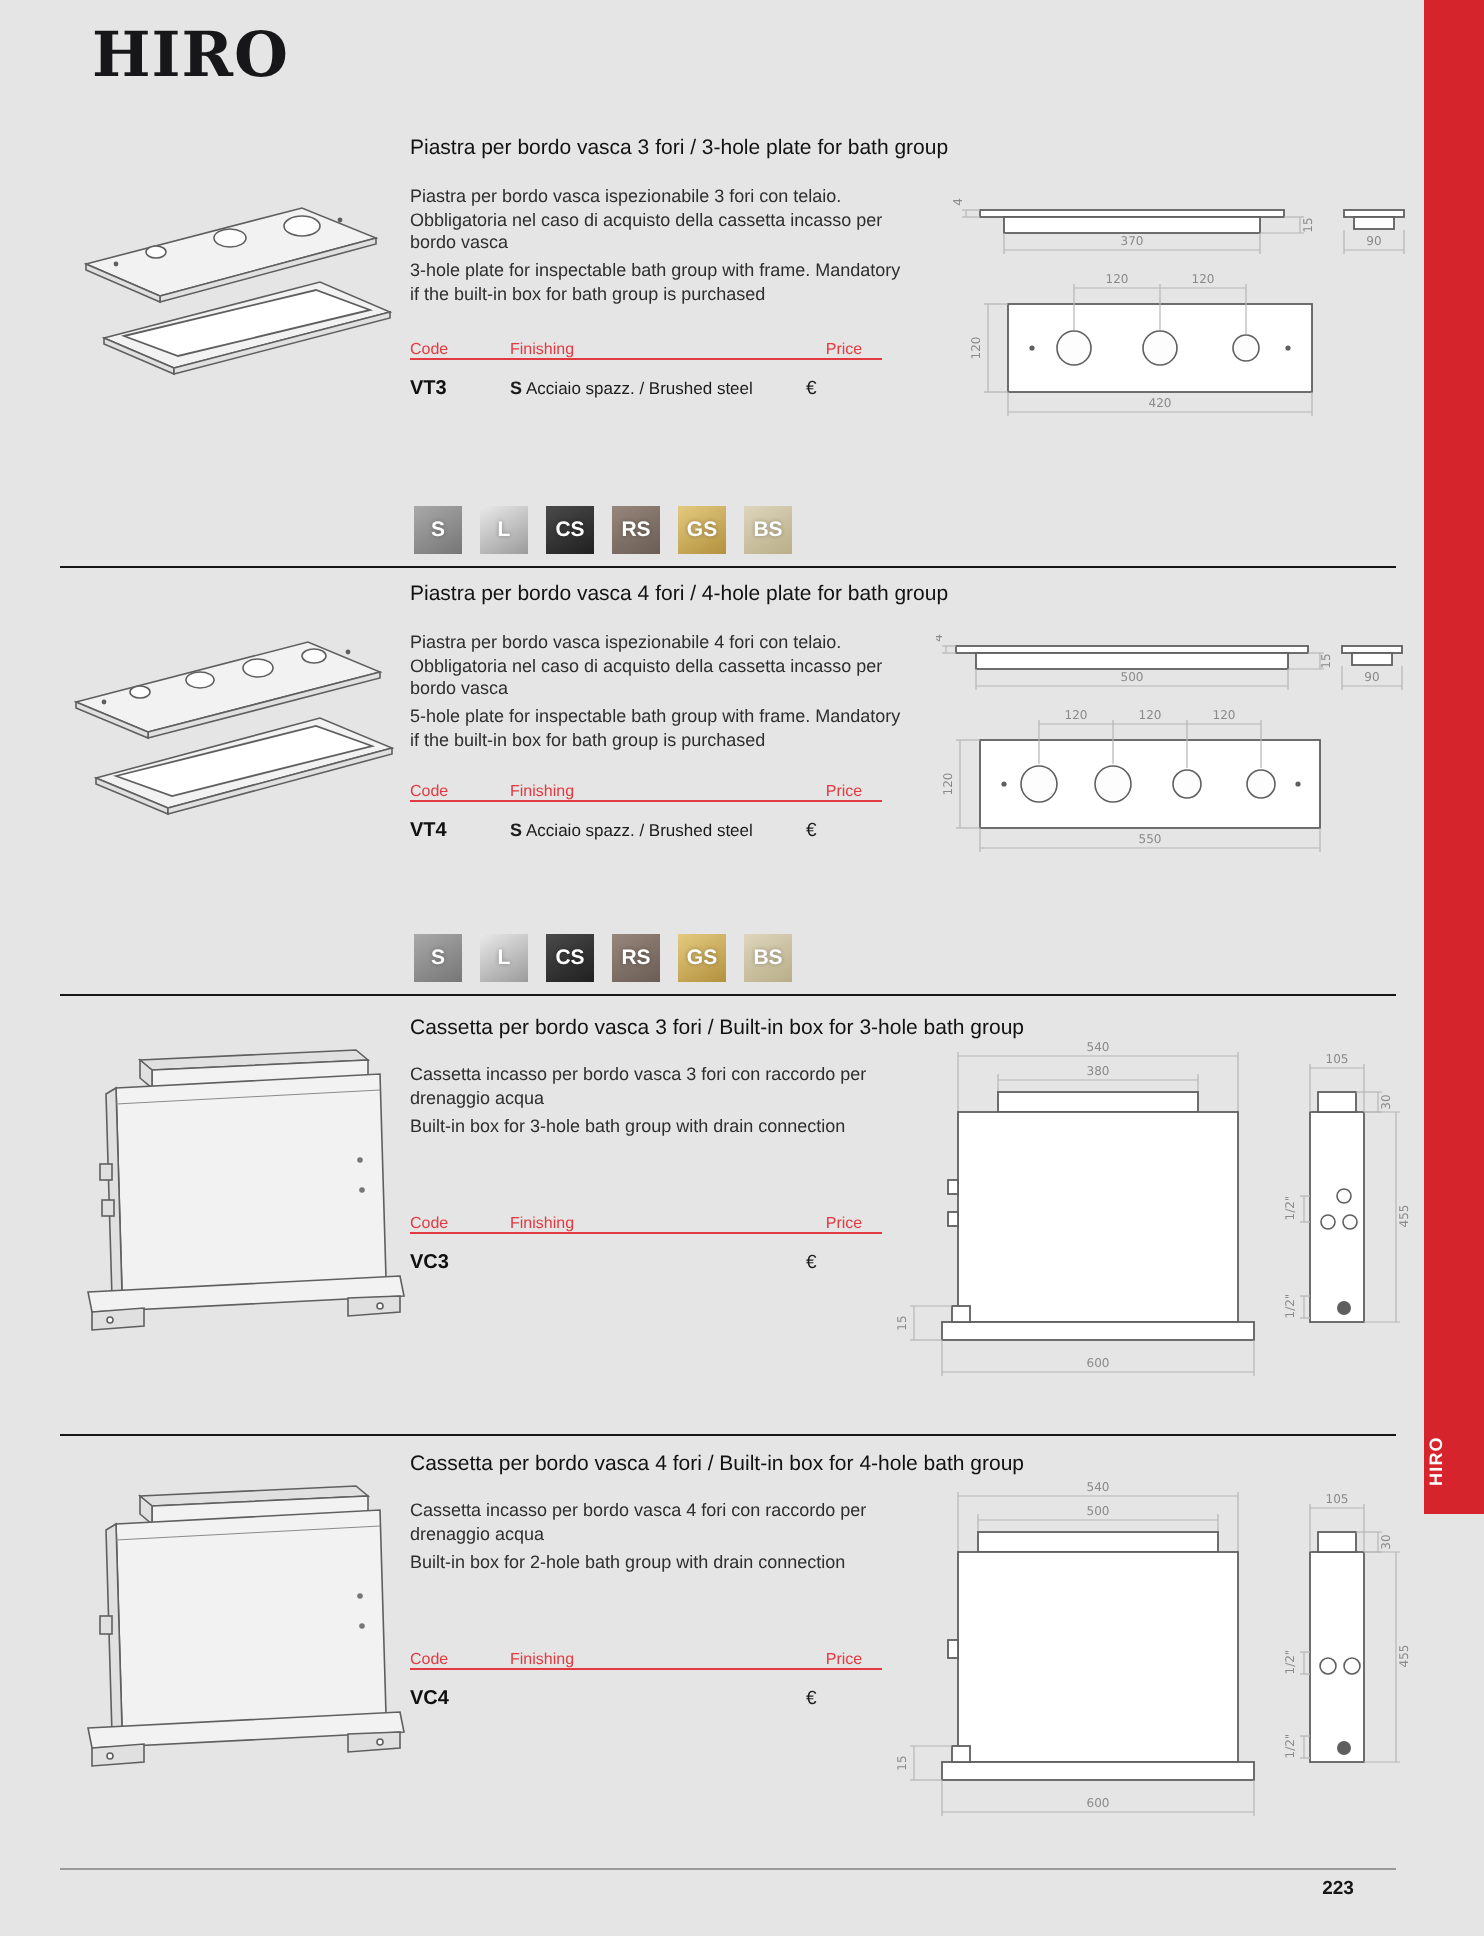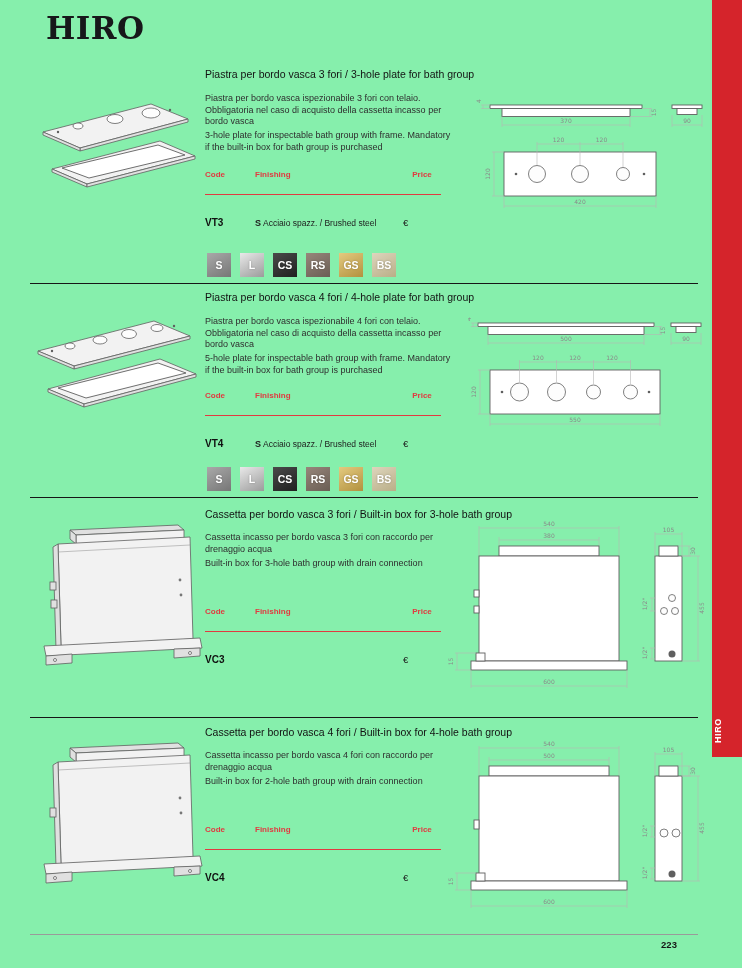--- a/index.html
+++ b/index.html
@@ -1,27 +1,27 @@
 <!DOCTYPE html>
 <html><head>
 <meta charset="utf-8">
 <style>
   *{box-sizing:border-box}
   body{margin:0;background:#fff}
-  .page{position:relative;width:742px;height:968px;background:#86efac;overflow:hidden;
+  .page{position:relative;width:742px;height:968px;background:#e5e5e5;overflow:hidden;
         font-family:"Liberation Sans","DejaVu Sans",sans-serif;color:#222}
   .abs{position:absolute}
   .brand{left:46px;top:10px;font-family:"DejaVu Serif","Liberation Serif",serif;
          font-size:31px;font-weight:700;letter-spacing:.5px;color:#17171a}
   .sec-title{font-size:10.5px;font-weight:400;color:#121212;width:490px}
   .desc{width:252px;font-size:9px;line-height:11.5px;color:#2e2e2e}
   .tbl{width:236px}
-  .tbl-head{display:flex;font-size:8px;font-weight:700;color:#e13a40;
-            padding-bottom:15px;border-bottom:1px solid #e13a40}
-  .tbl-row{display:flex;margin-top:22px;align-items:baseline}
+  .tbl-head{display:flex;font-size:8px;font-weight:400;color:#e13a40;
+            padding-bottom:0;border-bottom:1px solid #e13a40}
+  .tbl-row{display:flex;margin-top:9px;align-items:baseline}
   .c-code{width:50px}.c-fin{flex:1}.c-prh{width:38px;text-align:center}.c-pr{width:38px}
   .code-val{font-size:10px;font-weight:700;color:#101010}
   .fin-val{font-size:8.5px;color:#1c1c1c}
   .fin-b{font-weight:700;font-size:9px;margin-right:2px}
   .pr-val{font-size:9.5px;color:#1c1c1c}
   .swatches{display:flex;gap:9px}
   .sw{width:24px;height:24px;display:flex;align-items:center;justify-content:center;
       font-size:10.5px;font-weight:700;color:#fff;text-shadow:0 0 2px rgba(0,0,0,.3)}
   .rule-dark{left:30px;width:668px;height:0;border-top:1.6px solid #161616}
   .rule-light{left:30px;width:668px;height:0;border-top:1px solid #9a9a9a}

